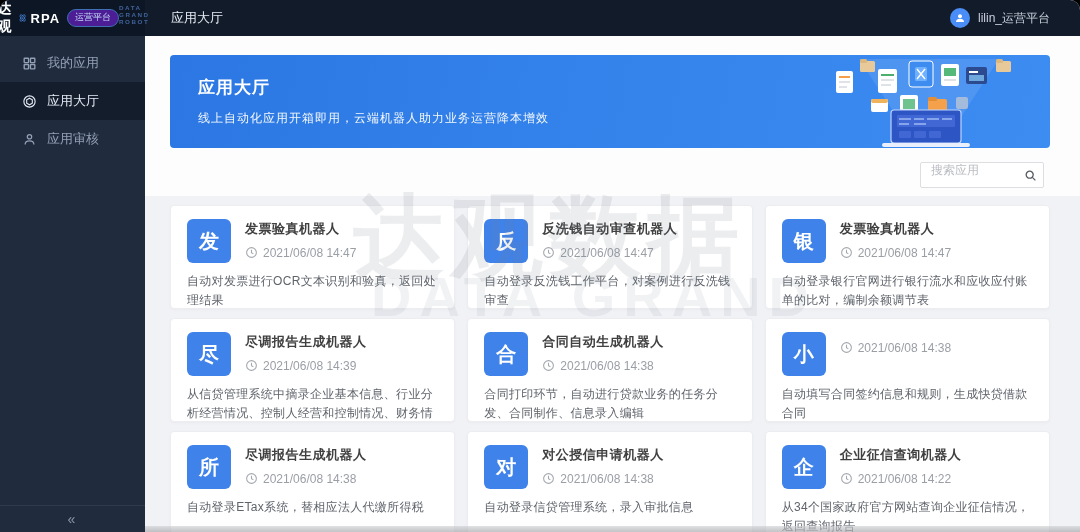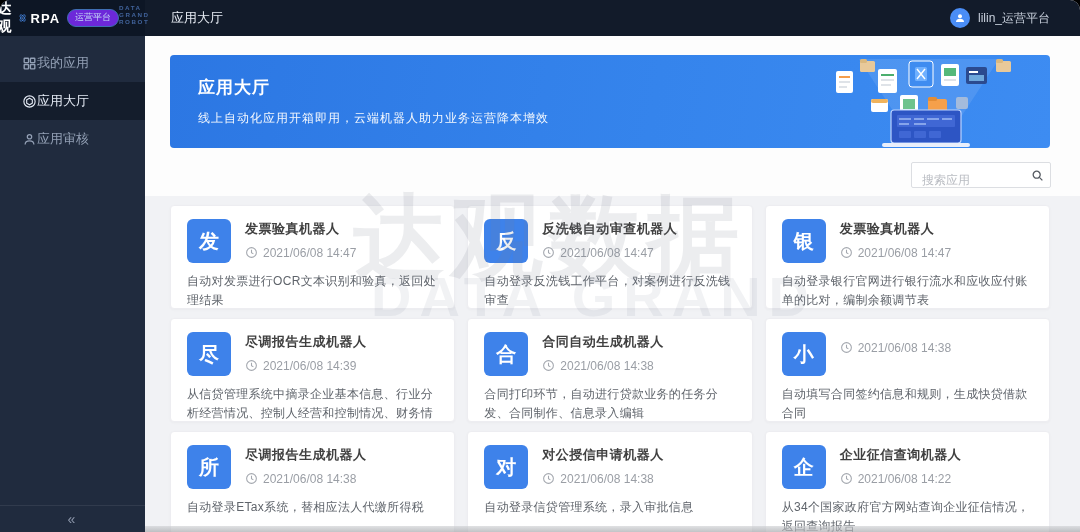--- a/index.html
+++ b/index.html
@@ -6,45 +6,45 @@
   html,body { width:1080px; height:532px; background:#000; font-family:"Liberation Sans", sans-serif; }
   .page { position:relative; width:1080px; height:532px; background:#fff; border-radius:10px 10px 0 0; overflow:hidden; }
 
   
   .topbar { position:absolute; top:0; left:0; right:0; height:36px; background:#121b2a; display:flex; align-items:stretch; z-index:30; }
   .logo-block { width:145px; min-width:145px; background:#0d1625; display:flex; flex-direction:row; justify-content:center; padding-left:11px; }
   .logo-row { display:flex; align-items:center; }
   .logo-cn { color:#fff; font-weight:800; font-size:14px; letter-spacing:1px; }
   .logo-en { color:#fff; font-weight:800; font-size:13px; letter-spacing:1px; margin-left:2px; }
   .atom { width:14px; height:14px; margin:0 1px; }
-  .badge { margin-left:7px; font-size:9px; color:#c3d8f5; background:#6d28d9; border:1px solid #3f6fb4; border-radius:9px; padding:1px 7px 2px; white-space:nowrap; }
+  .badge { margin-left:7px; font-size:9px; color:#c3d8f5; background:#4c1d95; border:1px solid #3f6fb4; border-radius:9px; padding:1px 7px 2px; white-space:nowrap; }
   .logo-sub { font-size:8px; color:#41639b; letter-spacing:2px; transform:scale(.78); transform-origin:left center; margin-top:1px; font-weight:700; }
   .topbar-tab { margin-left:26px; display:flex; align-items:center; color:#e7ecf4; font-size:13px; cursor:pointer; }
   .topbar-user { margin-left:auto; margin-right:30px; display:flex; align-items:center; gap:8px; color:#c9d1dd; font-size:12px; cursor:pointer; }
   .avatar { width:20px; height:20px; border-radius:50%; background:#4a8df6; display:flex; align-items:center; justify-content:center; }
 
   
   .sidebar { position:absolute; top:36px; left:0; bottom:0; width:145px; background:#202b3e; display:flex; flex-direction:column; z-index:25; }
   .side-list { margin-top:8px; }
-  .side-item { height:38px; display:flex; align-items:center; padding-left:22px; color:#93a0b5; font-size:13px; cursor:pointer; }
+  .side-item { height:38px; display:flex; align-items:center; gap:10px; padding-left:22px; color:#93a0b5; font-size:13px; cursor:pointer; }
   .side-item .sicon { width:15px; height:15px; flex:0 0 15px; display:flex; }
   .side-item.active { background:#141d2c; color:#e4eaf4; }
   .side-collapse { margin-top:auto; height:27px; border-top:1px solid rgba(255,255,255,.08); display:flex; align-items:center; justify-content:center; color:#8d97ab; font-size:14px; cursor:pointer; letter-spacing:2px; }
 
   
   .main { position:absolute; top:36px; left:145px; right:0; bottom:0; background:#fdfdfd; overflow:hidden; }
   .card-zone { position:absolute; left:0; right:0; top:160px; bottom:0; background:#f1f2f5; }
 
   .banner { position:absolute; left:25px; right:30px; top:19px; height:93px; border-radius:4px; overflow:hidden;
             background:linear-gradient(100deg,#2c77e3 0%, #3584ec 55%, #3d8cf2 100%); color:#fff; z-index:2; }
   .banner-title { font-size:17px; font-weight:700; margin:21px 0 0 28px; letter-spacing:1px; }
   .banner-sub { font-size:12px; margin:11px 0 0 28px; opacity:.95; letter-spacing:1px; }
   .banner-art { position:absolute; right:6px; top:0; width:230px; height:93px; }
 
-  .search-box { position:absolute; top:126px; right:29px; width:140px; height:26px; background:#fff; border:1px solid #dcdee2; border-radius:2px; display:flex; align-items:flex-end; z-index:3; }
+  .search-box { position:absolute; top:126px; right:36px; width:124px; height:26px; background:#fff; border:1px solid #dcdee2; border-radius:2px; display:flex; align-items:flex-start; z-index:3; }
   .search-box input { flex:1; min-width:0; border:none; outline:none; font-size:12px; padding:0 4px 0 10px; color:#333; background:transparent; font-family:"Liberation Sans",sans-serif; }
   .search-box input::placeholder { color:#b9bcc2; }
   .search-btn { width:26px; height:100%; display:flex; align-items:center; justify-content:center; cursor:pointer; }
 
   .cards { position:absolute; left:25px; right:30px; top:169px; display:grid; grid-template-columns:repeat(3,1fr); gap:9px 12px; z-index:2; }
   .card { background:#fff; border:1px solid #ededf1; border-radius:4px; height:104px; padding:13px 16px 0; overflow:hidden; cursor:pointer; box-shadow:0 1px 3px rgba(0,0,0,.03); }
   .card-head { display:flex; gap:14px; }
   .icon-sq { width:44px; height:44px; min-width:44px; border-radius:6px; background:#3e82ea; color:#fff; font-size:20px; font-weight:700; display:flex; align-items:center; justify-content:center; }
   .head-right { padding-top:1px; }
   .card-title { font-size:13px; font-weight:700; color:#404040; letter-spacing:.5px; }

